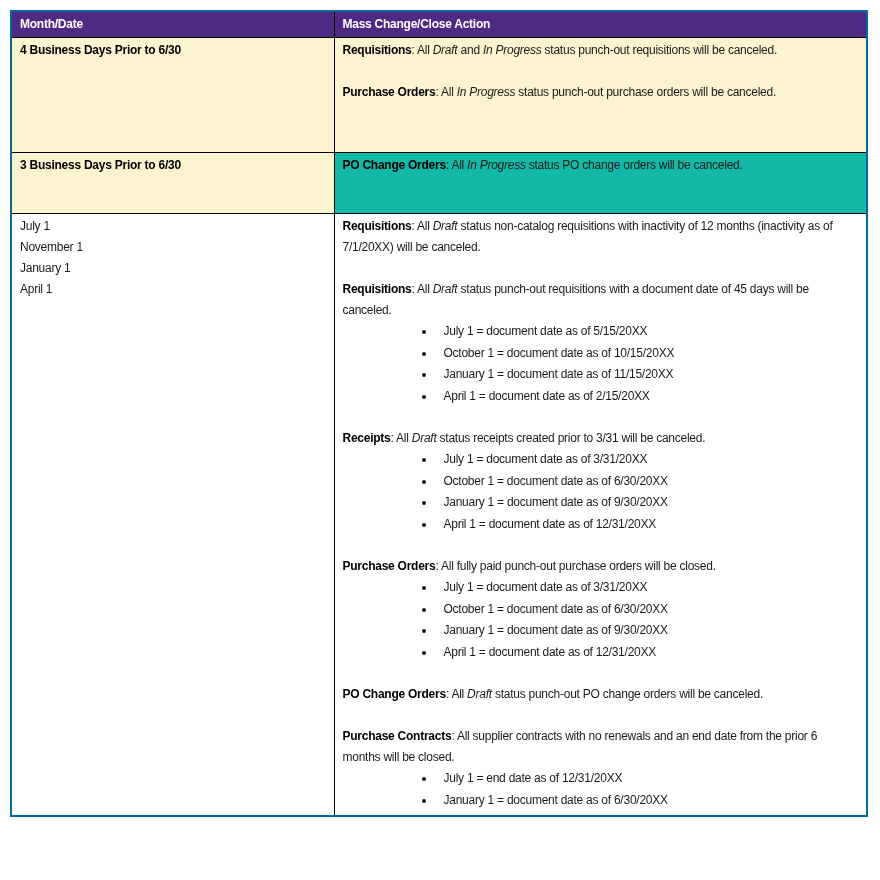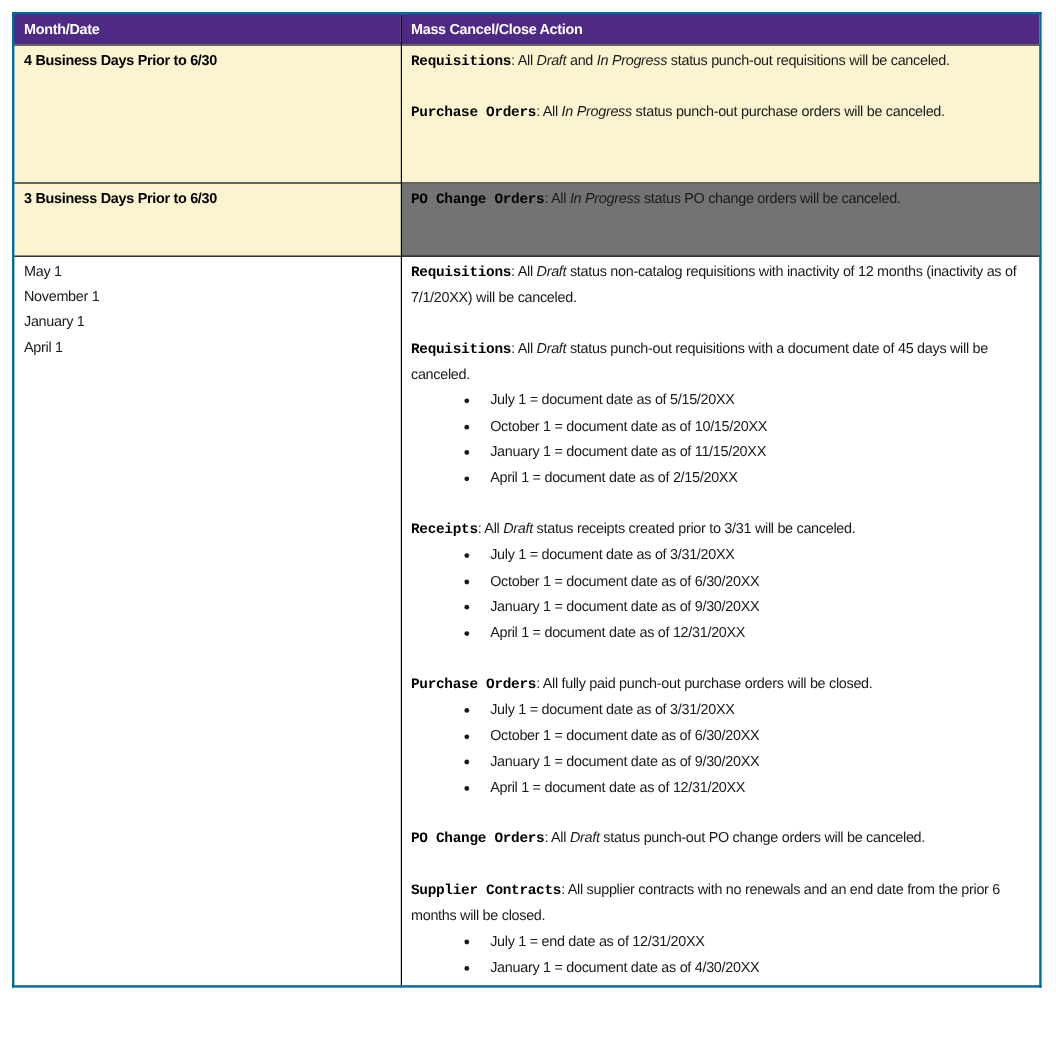--- a/index.html
+++ b/index.html
@@ -43,74 +43,75 @@
     padding-bottom: 2px;
   }
   tr.cream td { background: #FCF3D1; }
   tr.r0 td { height: 108px; }
   tr.r1 td { height: 54px; }
   td.month-cell.bold { font-weight: bold; color: #000; }
   .month-line { line-height: 21px; }
   .action-block { margin-bottom: 21px; }
   .action-block:last-child { margin-bottom: 0; }
   .para { line-height: 21px; }
-  .b { font-weight: bold; color: #000; font-family: Liberation Mono, monospace; }
+  .b { font-weight: bold; color: #000; }
   .i { font-style: italic; }
   ul.bullets {
     margin: 0;
     padding-left: 58px;
     list-style: disc outside;
   }
   ul.bullets li {
     line-height: 21.5px;
     padding-left: 8px;
+    margin-left: 35px;
   }
 </style>
 </head>
 <body>
 
 <div class="table-wrap">
   <table class="mass-cancel">
     <colgroup>
       <col style="width:323px">
       <col>
     </colgroup>
     <thead>
       <tr>
         <th style="background: rgb(78, 42, 132); color: rgb(255, 255, 255);">Month/Date</th>
-        <th style="background: rgb(78, 42, 132); color: rgb(255, 255, 255);">Mass Cancel/Close Action</th>
+        <th style="background: rgb(78, 42, 132); color: rgb(255, 255, 255);">Mass Change/Close Action</th>
       </tr>
     </thead>
     <tbody>
         <tr class="r0 cream">
           <td class="month-cell bold" style="background: rgb(252, 243, 209);">
             <div class="month-line">4 Business Days Prior to 6/30</div>
           </td>
           <td class="action-cell" style="background: rgb(252, 243, 209);">
             <div class="action-block">
               <div class="para"><span class="b">Requisitions</span><span>: All </span><span class="i">Draft</span><span> and </span><span class="i">In Progress</span><span> status punch-out requisitions will be canceled.</span></div>
             </div>
             <div class="action-block">
               <div class="para"><span class="b">Purchase Orders</span><span>: All </span><span class="i">In Progress</span><span> status punch-out purchase orders will be canceled.</span></div>
             </div>
           </td>
         </tr>
         <tr class="r1 cream">
           <td class="month-cell bold" style="background: rgb(252, 243, 209);">
             <div class="month-line">3 Business Days Prior to 6/30</div>
           </td>
-          <td class="action-cell" style="background: #737373;">
+          <td class="action-cell" style="background: #14b8a6;">
             <div class="action-block">
               <div class="para"><span class="b">PO Change Orders</span><span>: All </span><span class="i">In Progress</span><span> status PO change orders will be canceled.</span></div>
             </div>
           </td>
         </tr>
         <tr class="r2">
           <td class="month-cell">
-            <div class="month-line">May 1</div>
+            <div class="month-line">July 1</div>
             <div class="month-line">November 1</div>
             <div class="month-line">January 1</div>
             <div class="month-line">April 1</div>
           </td>
           <td class="action-cell">
             <div class="action-block">
               <div class="para"><span class="b">Requisitions</span><span>: All </span><span class="i">Draft</span><span> status non-catalog requisitions with inactivity of 12 months (inactivity as of 7/1/20XX) will be canceled.</span></div>
             </div>
             <div class="action-block">
               <div class="para"><span class="b">Requisitions</span><span>: All </span><span class="i">Draft</span><span> status punch-out requisitions with a document date of 45 days will be canceled.</span></div>
@@ -136,23 +137,23 @@
                 <li>July 1 = document date as of 3/31/20XX</li>
                 <li>October 1 = document date as of 6/30/20XX</li>
                 <li>January 1 = document date as of 9/30/20XX</li>
                 <li>April 1 = document date as of 12/31/20XX</li>
               </ul>
             </div>
             <div class="action-block">
               <div class="para"><span class="b">PO Change Orders</span><span>: All </span><span class="i">Draft</span><span> status punch-out PO change orders will be canceled.</span></div>
             </div>
             <div class="action-block">
-              <div class="para"><span class="b">Supplier Contracts</span><span>: All supplier contracts with no renewals and an end date from the prior 6 months will be closed.</span></div>
+              <div class="para"><span class="b">Purchase Contracts</span><span>: All supplier contracts with no renewals and an end date from the prior 6 months will be closed.</span></div>
               <ul class="bullets">
                 <li>July 1 = end date as of 12/31/20XX</li>
-                <li>January 1 = document date as of 4/30/20XX</li>
+                <li>January 1 = document date as of 6/30/20XX</li>
               </ul>
             </div>
           </td>
         </tr>
       </tbody>
   </table>
 </div>
 
 </body></html>

